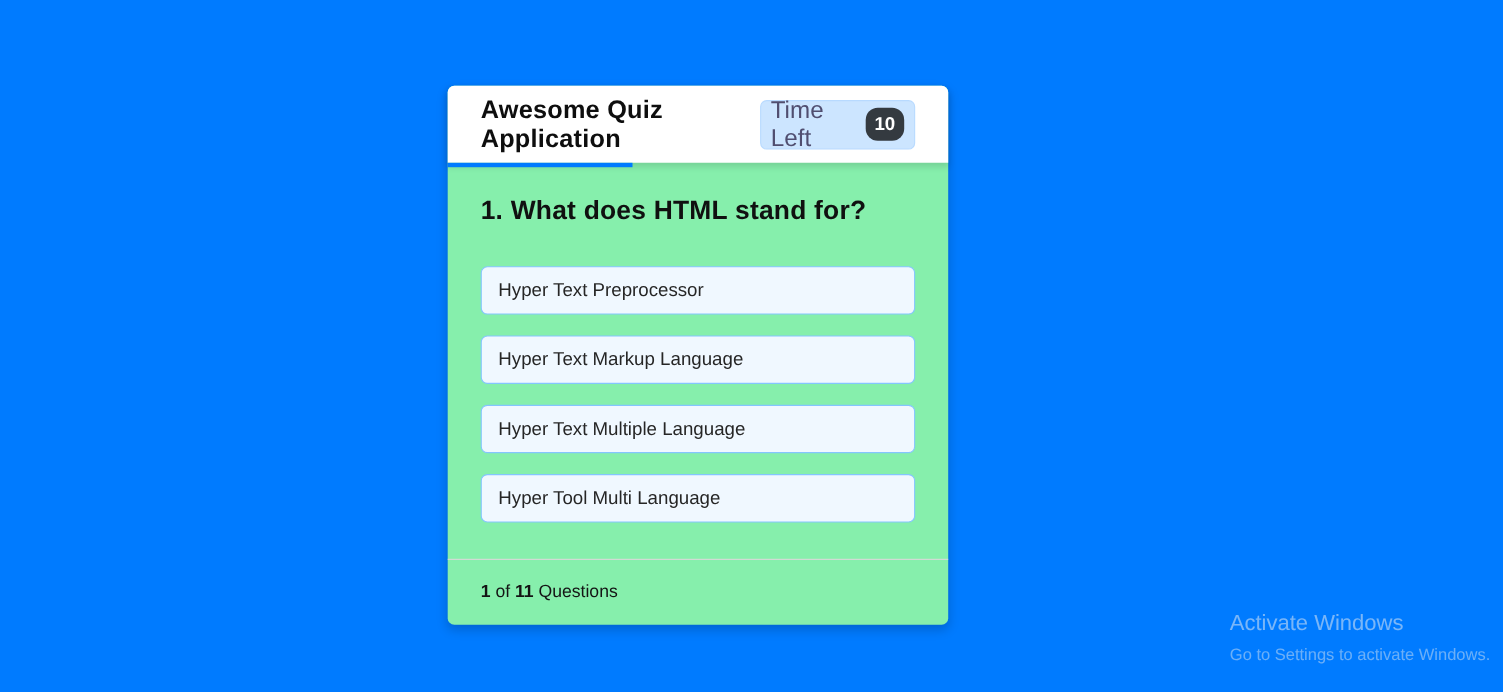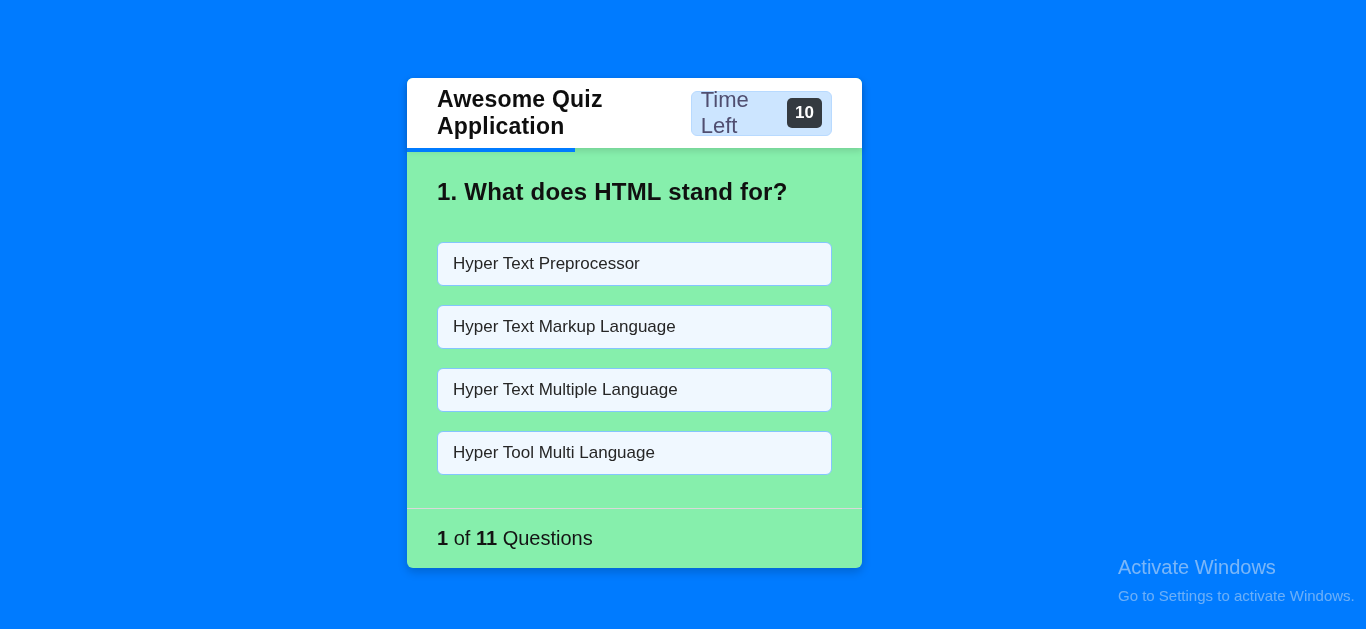--- a/index.html
+++ b/index.html
@@ -57,21 +57,21 @@
   .timer-sec {
     width: 42px;
     height: 30px;
     line-height: 30px;
     margin-left: 10px;
     text-align: center;
     font-size: 17px;
     font-weight: 700;
     color: #ffffff;
     background: var(--timer-seconds-bg, #343a40);
-    border-radius: 5px;
+    border-radius: 11px;
     user-select: none;
   }
   .time-line-track {
     position: absolute;
     left: 0;
     bottom: -4px;
     width: 100%;
     height: 4px;
     z-index: 3;
     pointer-events: none;
@@ -110,21 +110,21 @@
 
   
   .card-footer {
     display: flex;
     align-items: center;
     height: 60px;
     padding: 0 30px;
     border-top: 1px solid #d9d9d9;
   }
   .total-que {
-    font-size: 20px;
+    font-size: 16px;
     color: #141414;
   }
   .total-que .num { font-weight: 700; }
 
   
   .watermark {
     position: absolute;
     left: 1118px;
     top: 556px;
     pointer-events: none;

